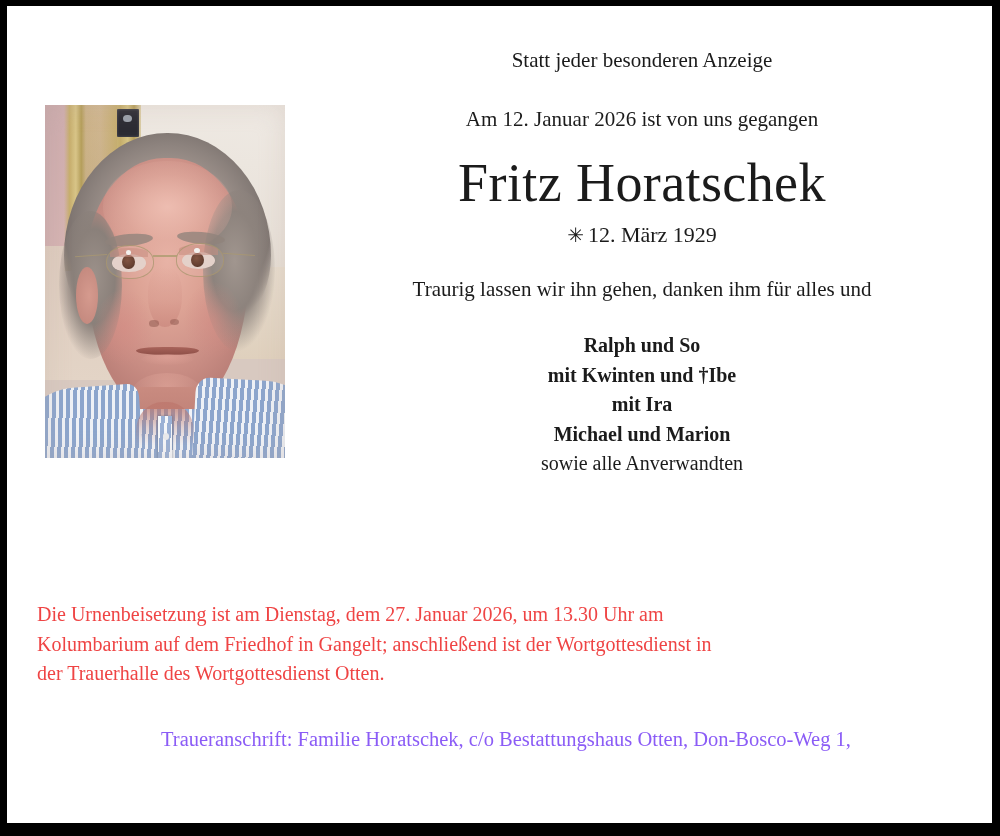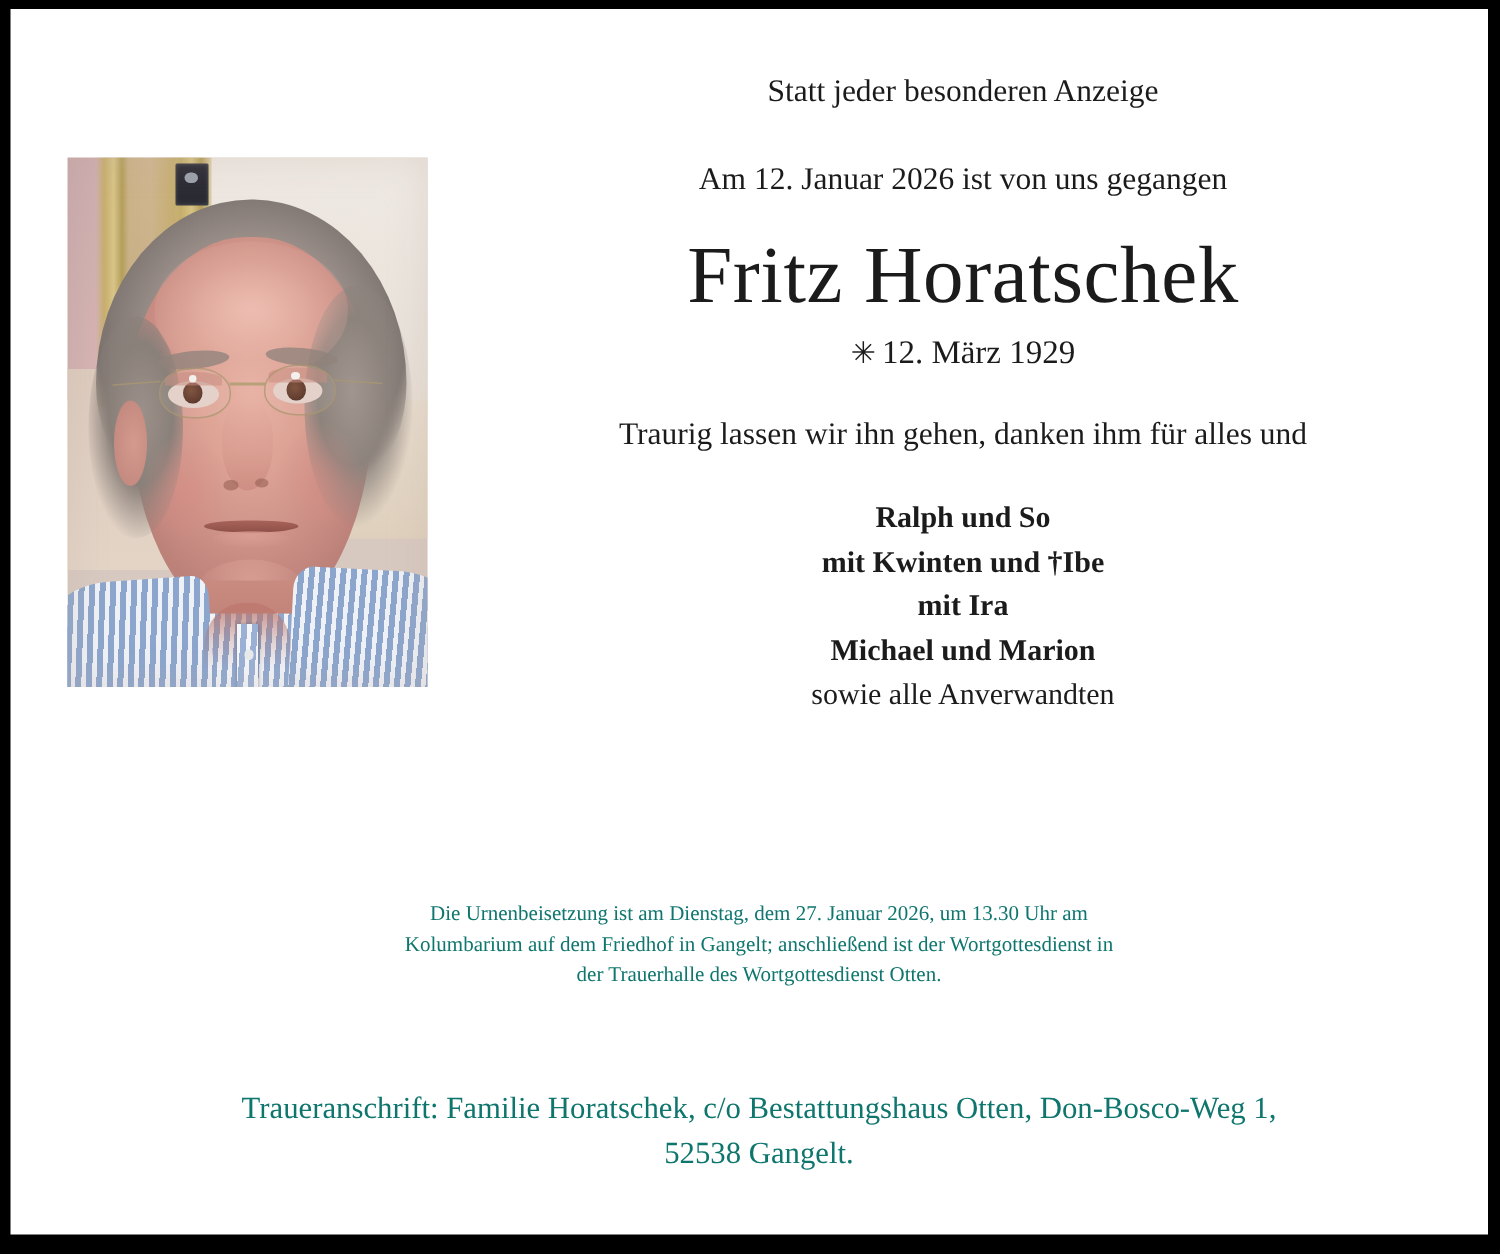--- a/index.html
+++ b/index.html
@@ -302,34 +302,34 @@
     font-size: 20px;
     line-height: 1.48;
   }
   #mourners .bold-name { font-weight: bold; }
 
   #ceremony-block {
     position: absolute;
     left: 30px;
     top: 594px;
     width: 938px;
-    text-align: center;
-    font-size: 14px;
+    text-align: left;
+    font-size: 20px;
     line-height: 1.48;
-    color: #0f766e;
+    color: #ef4444;
   }
   #address-block {
     position: absolute;
     left: 30px;
     top: 718px;
     width: 938px;
     text-align: center;
     font-size: 20.5px;
     line-height: 1.48;
-    color: #0f766e;
+    color: #8b5cf6;
   }
 </style>
 </head>
 <body>
 
 <div id="obituary-frame">
   <div id="obituary-card">
 
     <div id="portrait-photo" role="img" aria-label="Portraitfoto eines älteren Mannes mit Brille und blau-weiß gestreiftem Hemd">
       <div class="photo-layer bg-wall-left"></div>
@@ -404,17 +404,16 @@
     </div>
 
     <div id="ceremony-block">
         <div>Die Urnenbeisetzung ist am Dienstag, dem 27. Januar 2026, um 13.30 Uhr am</div>
         <div>Kolumbarium auf dem Friedhof in Gangelt; anschließend ist der Wortgottesdienst in</div>
         <div>der Trauerhalle des Wortgottesdienst Otten.</div>
       </div>
 
     <div id="address-block">
         <div>Traueranschrift: Familie Horatschek, c/o Bestattungshaus Otten, Don-Bosco-Weg 1,</div>
-        <div>52538 Gangelt.</div>
       </div>
 
   </div>
 </div>
 
 </body></html>

